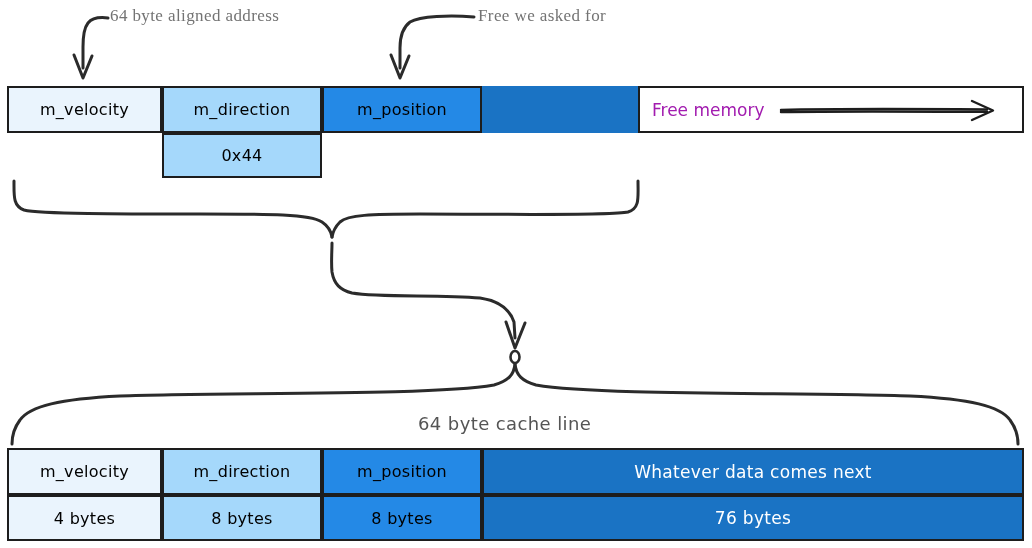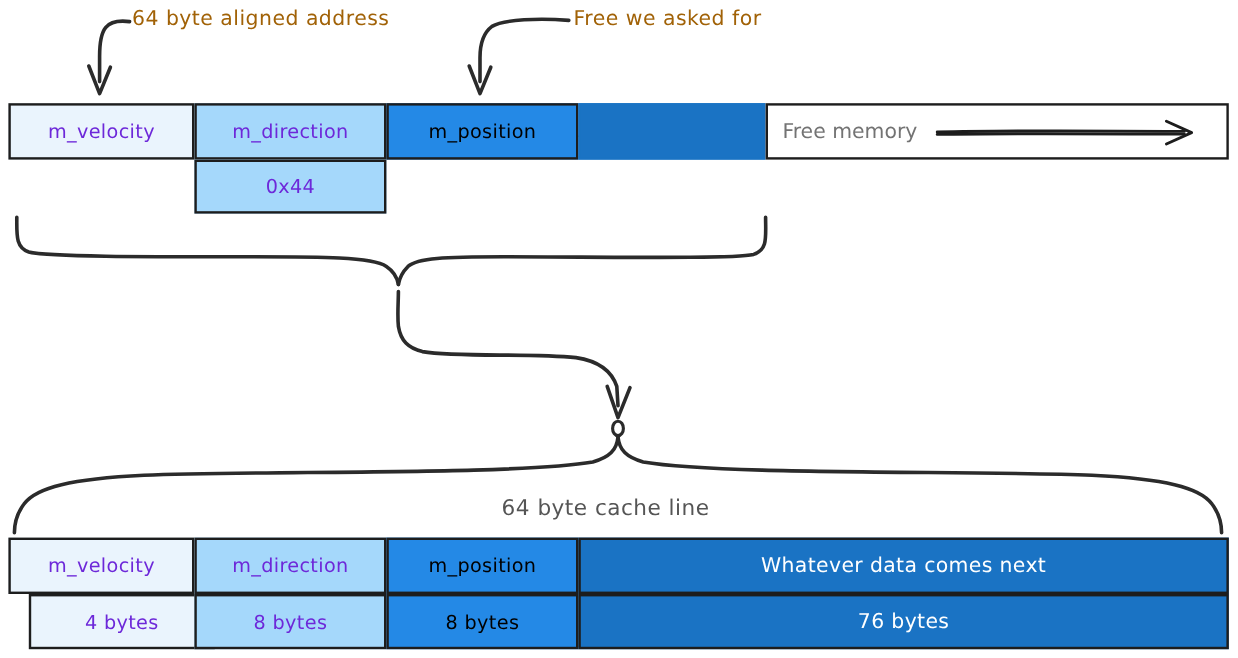--- a/index.html
+++ b/index.html
@@ -21,50 +21,50 @@
     height: 548px;
   }
   .lbl {
     position: absolute;
     white-space: nowrap;
     font-family: "DejaVu Sans", sans-serif;
     font-size: 17px;
     color: #555555;
     letter-spacing: 0.4px;
   }
-  .lbl-dark { color: #a16207; }
+  .lbl-dark { color: #737373; font-family: Liberation Serif, serif; }
   .cell {
     position: absolute;
     box-sizing: border-box;
     border: 2.2px solid #1d1d1d;
     display: flex;
     align-items: center;
     justify-content: center;
     font-family: "DejaVu Sans", sans-serif;
     font-size: 16px;
     letter-spacing: 0.3px;
-    color: #6d28d9;
+    color: #000000;
   }
   .c-vel   { background: #eaf4fd; }
   .c-dir   { background: #a5d8fb; }
   .c-pos   { background: #2489e6; color: #000000; }
   .c-next  { background: #1a73c4; color: #ffffff; }
 
   .freeRow {
     position: absolute;
     box-sizing: border-box;
     border: 2.2px solid #1d1d1d;
     background: #ffffff;
     display: flex;
     align-items: center;
   }
   .freeTxt {
     font-family: "DejaVu Sans", sans-serif;
     font-size: 17px;
-    color: #737373;
+    color: #a21caf;
     margin-left: 12px;
     white-space: nowrap;
   }
   svg { overflow: visible; }
   .ink { fill: none; stroke: #2b2b2b; stroke-width: 3; stroke-linecap: round; stroke-linejoin: round; }
   .ink-thin { fill: none; stroke: #1d1d1d; stroke-width: 2.4; stroke-linecap: round; stroke-linejoin: round; }
 </style>
 </head>
 <body>
 
@@ -134,21 +134,21 @@
   <div class="lbl" style="left:418px; top:413px; font-size:18px;">64 byte cache line</div>
 
   <div class="cell c-vel" style="left:7px;   top:448px; width:155px; height:47px;">m_velocity</div>
 
   <div class="cell c-dir" style="left:162px; top:448px; width:160px; height:47px;">m_direction</div>
 
   <div class="cell c-pos" style="left:322px; top:448px; width:160px; height:47px;">m_position</div>
 
   <div class="cell c-next" style="left:482px; top:448px; width:542px; height:47px; font-size:17px;">Whatever data comes next</div>
 
-  <div class="cell c-vel" style="left:7px;   top:495px; width:155px; height:46px;margin-left:17px;">4 bytes</div>
+  <div class="cell c-vel" style="left:7px;   top:495px; width:155px; height:46px;">4 bytes</div>
 
   <div class="cell c-dir" style="left:162px; top:495px; width:160px; height:46px;">8 bytes</div>
 
   <div class="cell c-pos" style="left:322px; top:495px; width:160px; height:46px;">8 bytes</div>
 
   <div class="cell c-next" style="left:482px; top:495px; width:542px; height:46px; font-size:17px;">76 bytes</div>
 
 </div>
 
 </body></html>

